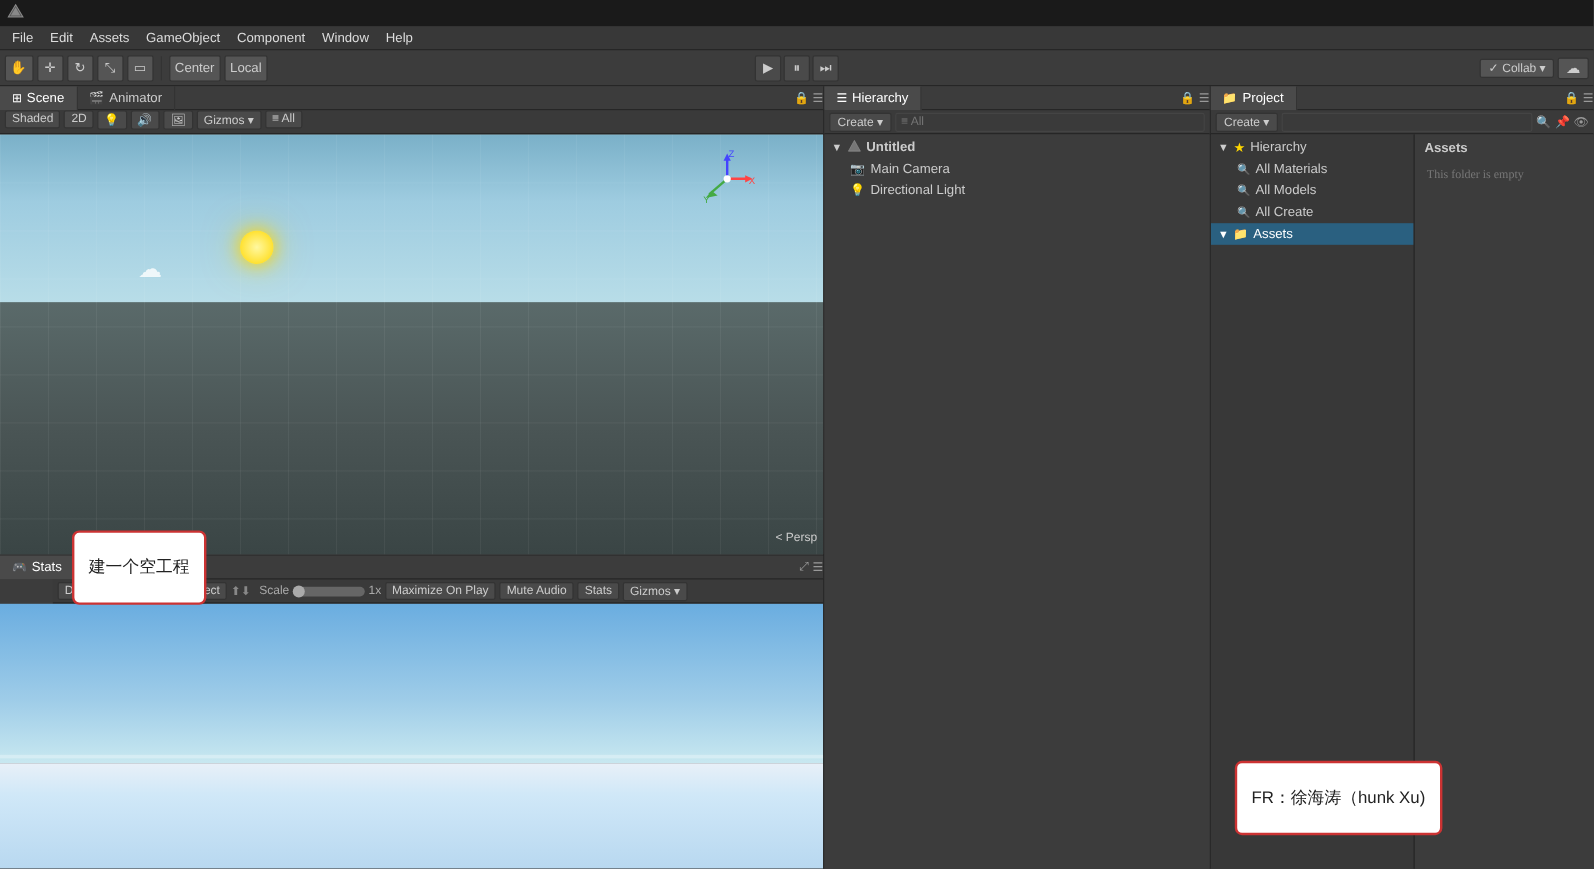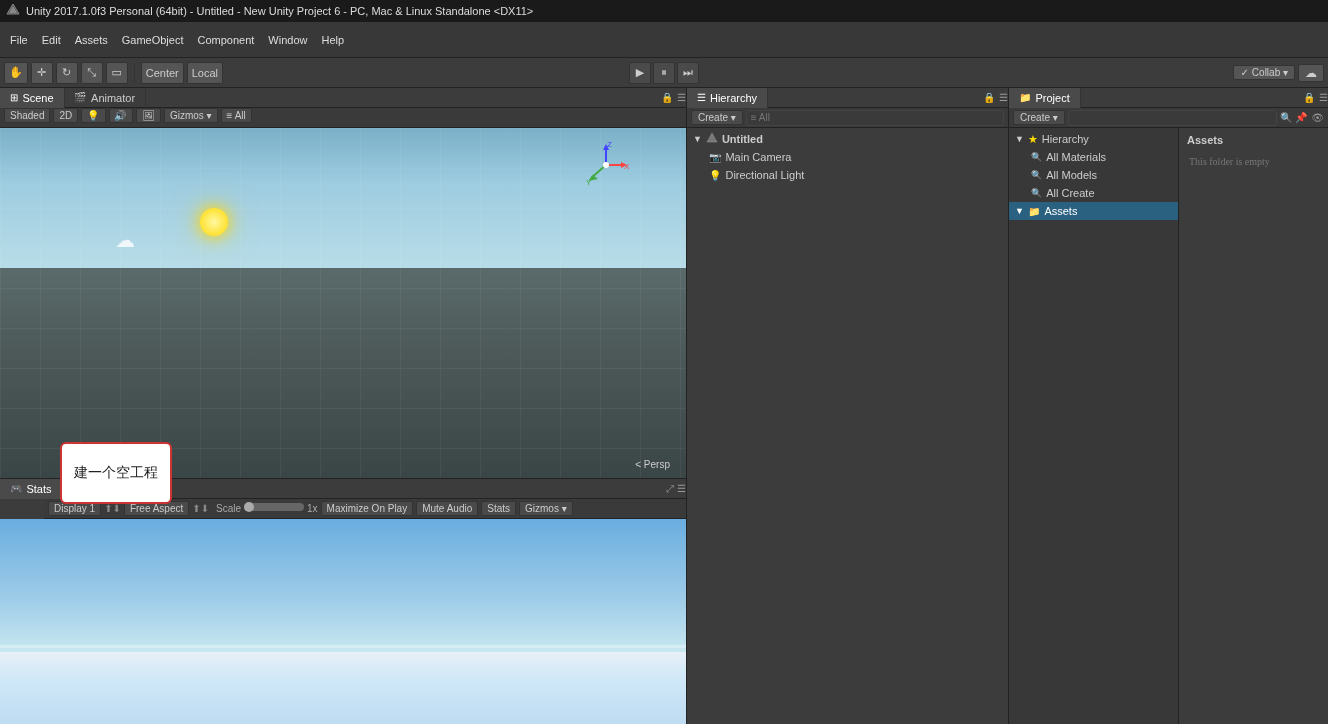--- a/index.html
+++ b/index.html
@@ -11,21 +11,21 @@
       background: #1a1a1a;
       display: flex;
       align-items: center;
       padding: 0 6px;
       font-size: 11px;
       color: #ddd;
     }
 
     
     #menu-bar {
-      height: 36px;
+      height: 20px;
       background: #383838;
       display: flex;
       align-items: center;
       padding: 0 4px;
       gap: 2px;
       border-bottom: 1px solid #222;
     }
     .menu-item {
       padding: 1px 6px;
       font-size: 11px;
@@ -173,21 +173,21 @@
       box-shadow: 0 0 15px #ffd700, 0 0 30px rgba(255,215,0,0.5);
     }
     .scene-cloud {
       position: absolute;
       top: 100px; left: 115px;
       font-size: 20px;
       color: rgba(255,255,255,0.8);
     }
     .scene-persp {
       position: absolute;
-      bottom: 8px; right: 16px;
+      bottom: 8px; right: 5px;
       font-size: 10px;
       color: #ccc;
     }
 
     
     .axis-gizmo {
       position: absolute;
       top: 12px; right: 55px;
       width: 50px; height: 50px;
     }
@@ -389,21 +389,21 @@
       font-size: 14px;
       padding: 20px 12px;
       font-weight: normal;
       white-space: nowrap;
       z-index: 100;
     }
 
     
     .scale-slider-container {
       display: flex;
-      align-items: flex-start;
+      align-items: center;
       gap: 3px;
     }
     .scale-slider {
       width: 60px;
       height: 8px;
       -webkit-appearance: none;
       background: #666;
       border-radius: 4px;
       cursor: pointer;
     }
@@ -448,21 +448,20 @@
 </head>
 <body>
 
 <div id="title-bar">
   <span style="margin-right:6px;">
     <svg width="14" height="14" viewBox="0 0 14 14" fill="none">
       <polygon points="7,1 13,11 1,11" fill="#555" stroke="#888" stroke-width="1"></polygon>
       <polygon points="7,3 11,10 3,10" fill="#888"></polygon>
     </svg>
   </span>
-  <span>Unity 2017.1.0f3 Personal (64bit) - Untitled - New Unity Project 6 - PC, Mac &amp; Linux Standalone &lt;DX11&gt;</span>
 </div>
 
 <div id="menu-bar">
   <span class="menu-item">File</span>
   <span class="menu-item">Edit</span>
   <span class="menu-item">Assets</span>
   <span class="menu-item">GameObject</span>
   <span class="menu-item">Component</span>
   <span class="menu-item">Window</span>
   <span class="menu-item">Help</span>
@@ -682,16 +681,17 @@
             <span class="project-folder">📁</span>
             <span>Assets</span>
           </div>
         </div>
         <div class="project-main">
           <div class="project-header">Assets</div>
           <div class="project-empty">This folder is empty</div>
         </div>
       </div>
 
+      <div class="annotation-box" style="bottom: 28px; left: 20px;">FR：徐海涛（hunk Xu)</div>
     </div>
 
   </div>
 </div>
 
 </body></html>

